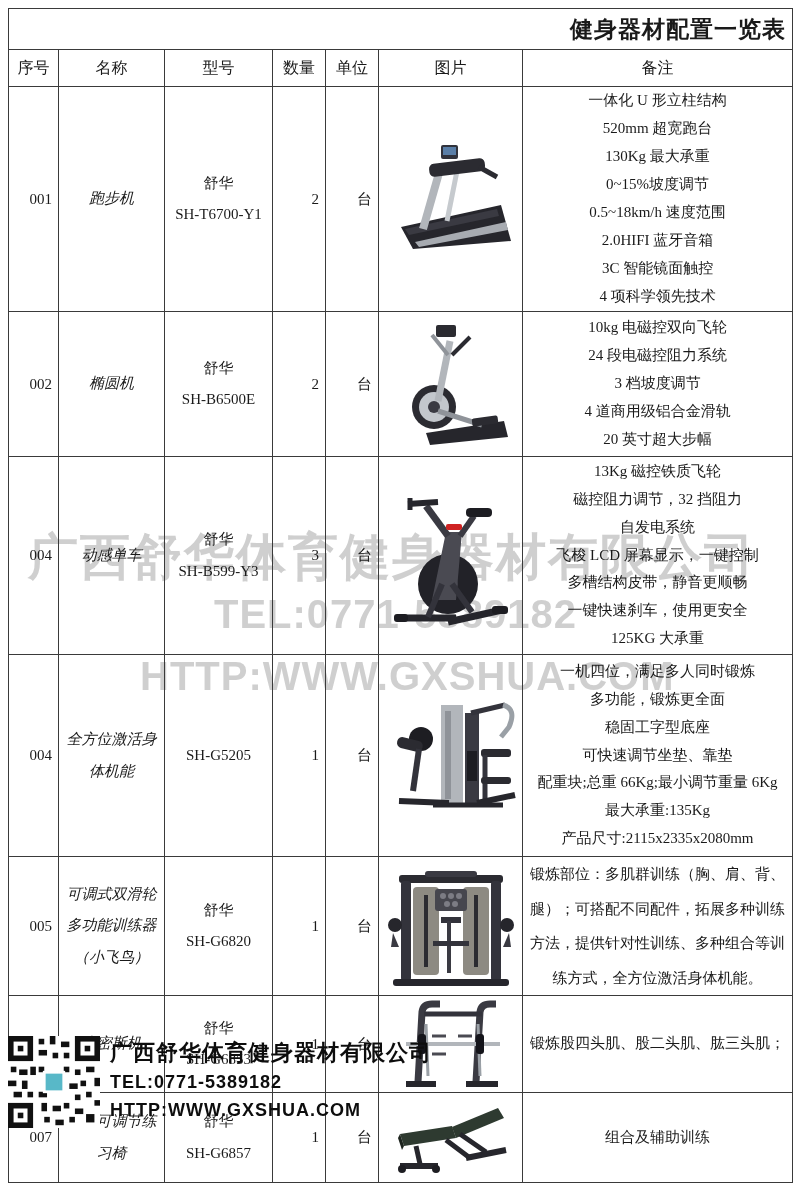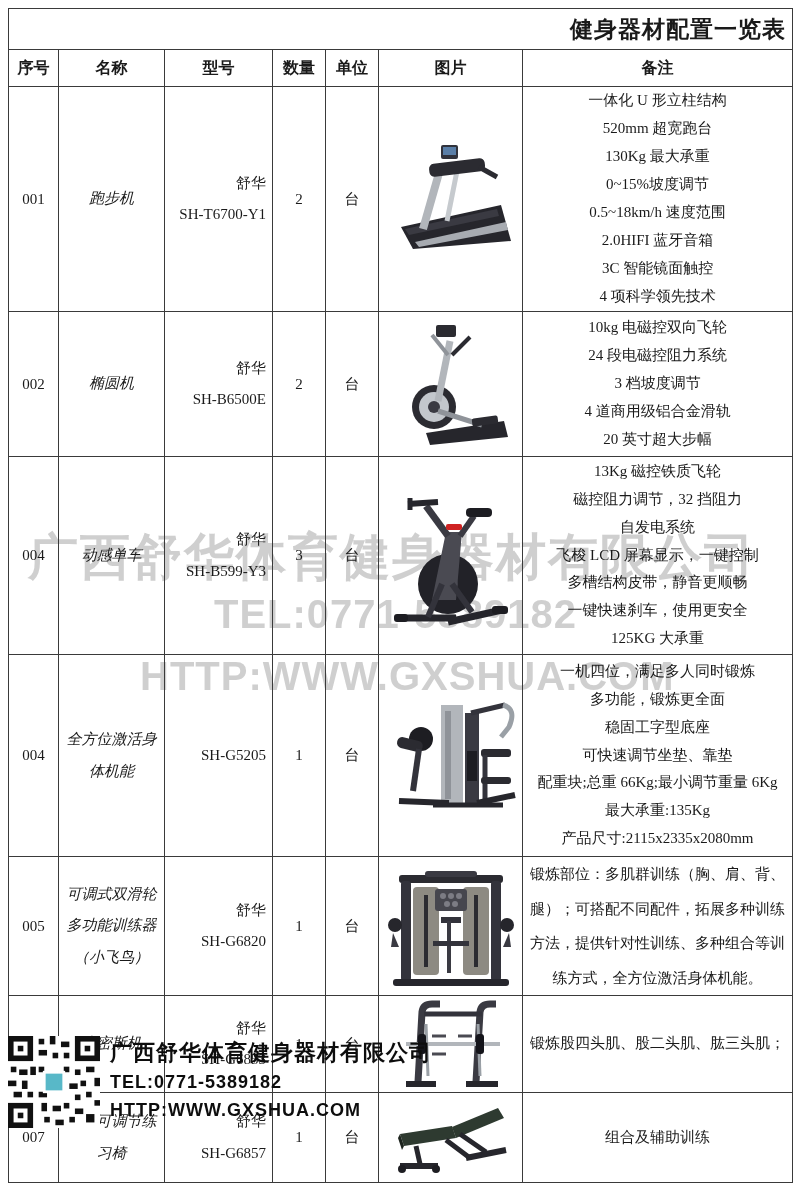--- a/index.html
+++ b/index.html
@@ -5,24 +5,24 @@
   html,body{margin:0;padding:0;background:#ffffff;}
   .page{position:relative;width:800px;height:1188px;background:#ffffff;overflow:hidden;
         font-family:"Liberation Serif","DejaVu Serif",serif;color:#1a1a1a;}
   
   table.cfg{position:absolute;left:8px;top:8px;width:784px;border-collapse:collapse;table-layout:fixed;
             background:transparent;z-index:2;}
   table.cfg td,table.cfg th{border:1.5px solid #3a3a3a;padding:0 6px;background:transparent;
             font-size:15px;overflow:hidden;}
   tr.title-row td{height:40px;text-align:right;font-family:"Liberation Sans","DejaVu Sans",sans-serif;
             font-weight:bold;font-size:23px;letter-spacing:1px;}
-  tr.head-row th{height:36px;font-weight:bold;font-size:16px;}
-  td.c-no,td.c-qty,td.c-unit{text-align:center;}
+  tr.head-row th{height:36px;font-weight:normal;font-size:16px;}
+  td.c-no,td.c-qty,td.c-unit{text-align:right;}
   td.c-name{text-align:center;line-height:2.1;padding:0 12px;font-style:italic;}
-  td.c-model{text-align:right;white-space:pre-line;line-height:2.1;}
+  td.c-model{text-align:center;white-space:pre-line;line-height:2.1;}
   td.c-photo{text-align:center;vertical-align:middle;padding:2px;}
   td.c-remark{text-align:center;white-space:pre-line;line-height:1.86;padding:4px 10px;font-size:15px;}
   td.c-remark.para{white-space:normal;line-height:2.3;}
   
   .wm{position:absolute;z-index:1;color:rgba(168,168,168,0.55);white-space:nowrap;
       font-family:"Liberation Sans","DejaVu Sans",sans-serif;font-weight:bold;pointer-events:none;}
   .wm-company{left:28px;top:524px;font-size:50px;letter-spacing:2px;}
   .wm-tel{left:214px;top:592px;font-size:40px;letter-spacing:1px;}
   .wm-url{left:140px;top:654px;font-size:40px;letter-spacing:1px;}
   

